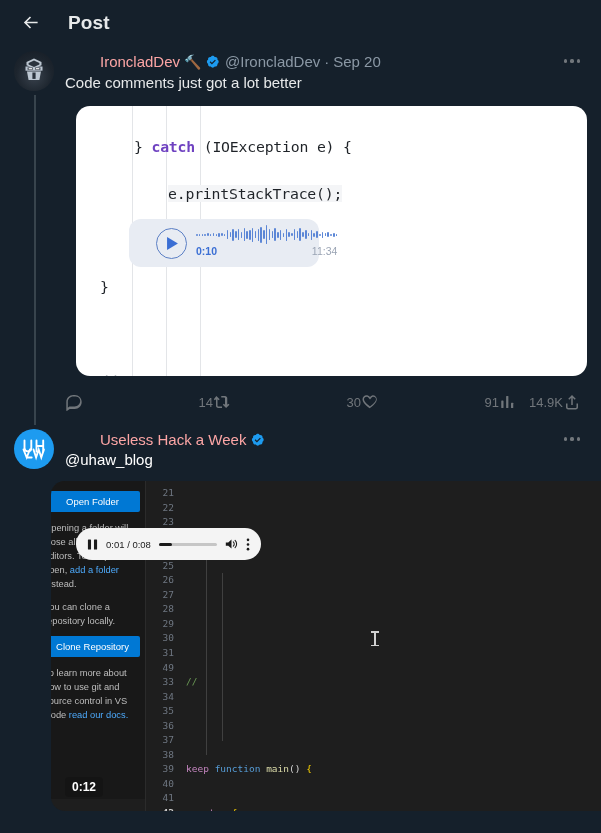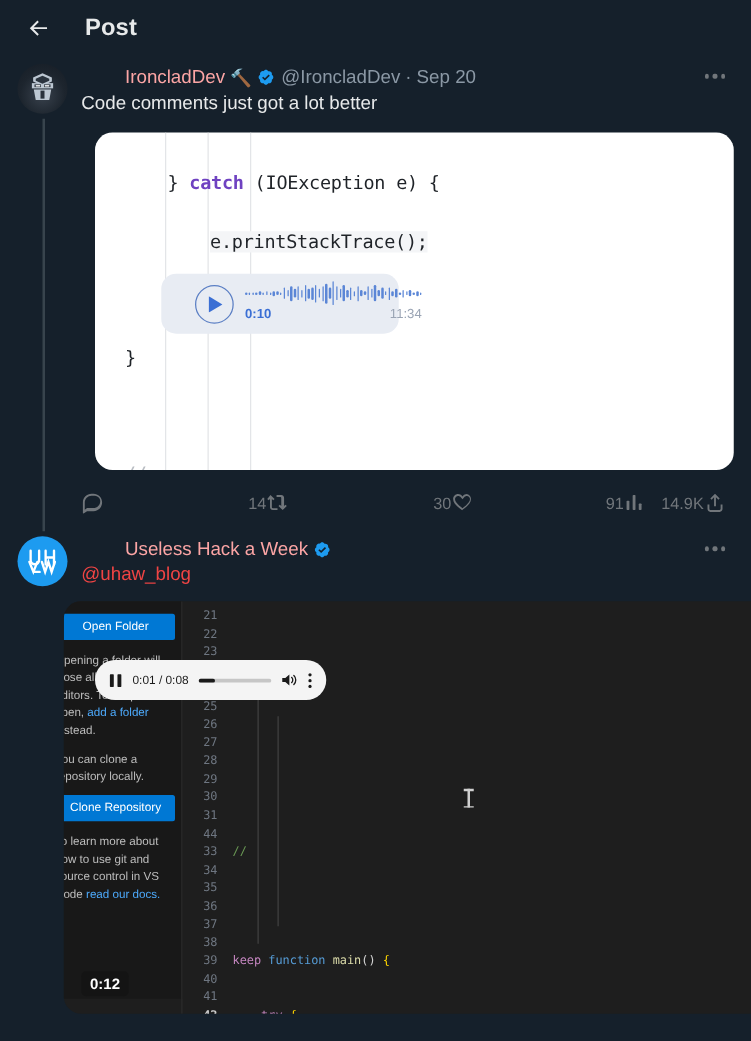--- a/index.html
+++ b/index.html
@@ -50,21 +50,21 @@
   .more-btn {
     position: absolute; right: 0; top: -2px;
     width: 30px; height: 24px; display: flex; align-items: center;
     justify-content: center; cursor: pointer;
   }
   .more-btn span {
     width: 3.2px; height: 3.2px; border-radius: 50%;
     background: #71767b; margin: 0 1.6px; display: block;
   }
   .post-text { color: #e7e9ea; font-size: 15px; line-height: 20px; margin-top: 1px; }
-  .handle-line { color: #ef4444; font-size: 15px; line-height: 19px; margin-top: 0px; }
+  .handle-line { color: #ffffff; font-size: 15px; line-height: 19px; margin-top: 0px; }
 
   
   .code-card {
     margin-top: 13px; margin-left: 11px;
     background: #ffffff; border-radius: 14px;
     height: 270px; overflow: hidden; position: relative;
     font-family: "DejaVu Sans Mono", monospace;
     cursor: pointer;
   }
   .code-card .indent-guide {
@@ -423,21 +423,21 @@
             <div>23</div>
               <div>24</div>
             <div>&nbsp;</div>
               <div>25</div>
             <div>26</div>
               <div>27</div>
             <div>28</div>
               <div>29</div>
             <div>30</div>
               <div>31</div>
-            <div>44</div>
+            <div>49</div>
               <div>33</div>
             <div>34</div>
               <div>35</div>
             <div>36</div>
               <div>37</div>
             <div>38</div>
               <div>39</div>
             <div>40</div>
               <div>41</div>
             <div class="active">42</div>

